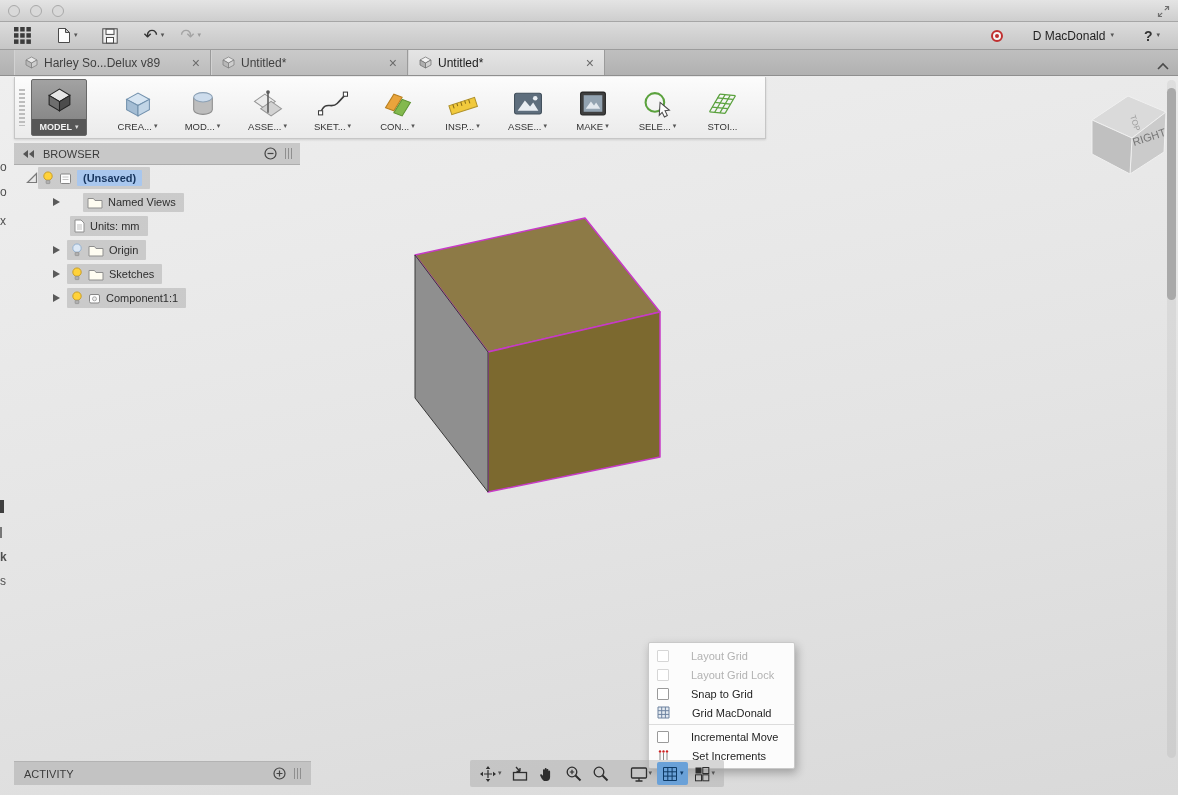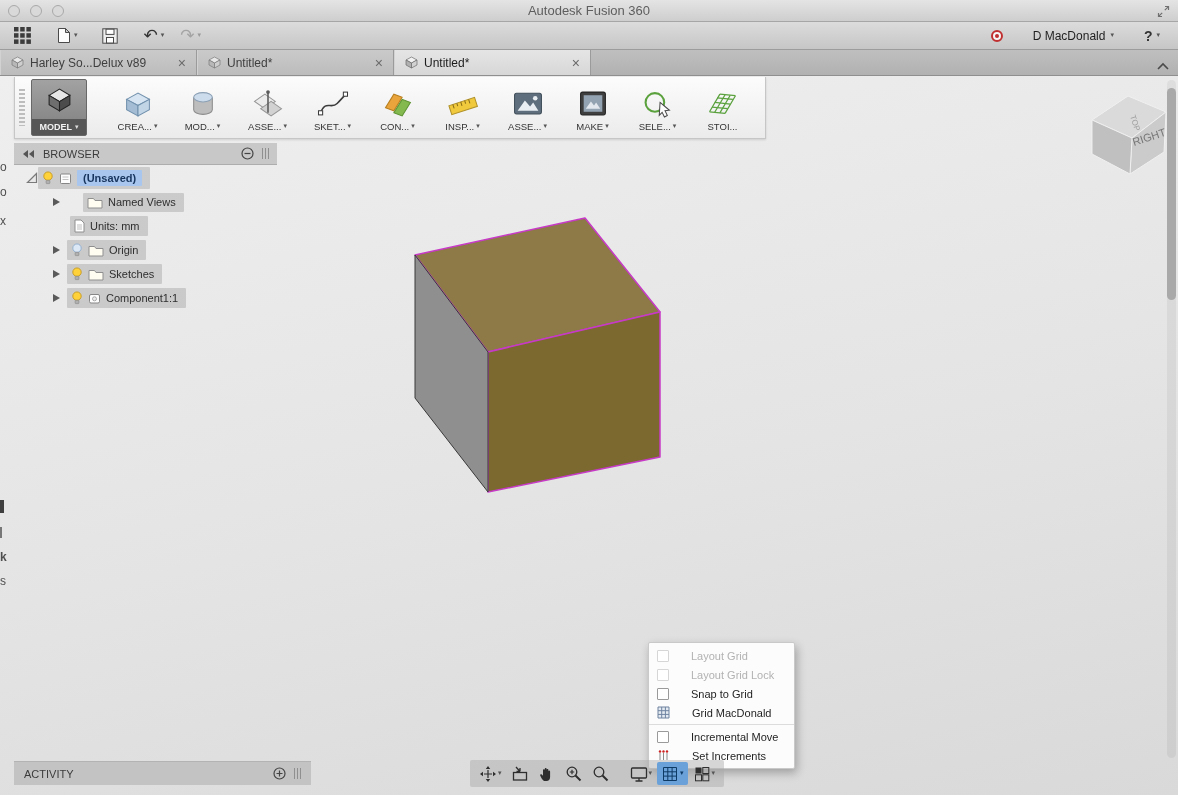--- a/index.html
+++ b/index.html
@@ -26,21 +26,21 @@
   .toolbar-right { margin-left:auto; display:flex; align-items:center; gap:30px; padding-right:4px; }
   .record { width:12px; height:12px; border:2px solid #c03030; border-radius:50%;
     background:#f6f6f6; position:relative; }
   .record::after { content:""; position:absolute; inset:2px; border-radius:50%; background:#c03030; }
   .user-menu { display:flex; align-items:center; gap:5px; font-size:12px; color:#1f1f1f; }
   .help-menu { display:flex; align-items:center; gap:4px; font-size:14px; font-weight:bold; color:#333; }
 
   
   .tabbar { position:absolute; top:50px; left:0; right:0; height:26px;
     background:linear-gradient(#bfbfbf,#b1b1b1); border-bottom:1px solid #8f8f8f;
-    display:flex; }
+    display:flex; padding-left:14px; }
   .tab { width:197px; display:flex; align-items:center; gap:6px; padding:0 10px;
     font-size:12px; color:#3f3f3f; background:linear-gradient(#cacaca,#bcbcbc);
     border-right:1px solid #9b9b9b; border-left:1px solid #d2d2d2; }
   .tab.active { background:linear-gradient(#e5e5e5,#d7d7d7); color:#1c1c1c; }
   .tab-label { flex:1; white-space:nowrap; overflow:hidden; text-overflow:ellipsis; }
   .tab-close { font-size:14px; color:#6a6a6a; line-height:1; cursor:default; }
   .tab-collapse { position:absolute; right:8px; top:7px; }
 
   
   .canvas { position:absolute; top:76px; left:0; right:0; bottom:0;
@@ -60,21 +60,21 @@
   .model-label .caret { color:#ddd; }
   .rgroup { width:65px; display:flex; flex-direction:column; align-items:center;
     justify-content:flex-end; padding-bottom:4px; gap:2px; }
   .rgroup-icon { height:32px; display:flex; align-items:center; justify-content:center; }
   .rgroup-label { font-size:9.5px; color:#333; display:flex; align-items:center; gap:2px; white-space:nowrap; }
 
   
   .viewcube { position:absolute; left:1078px; top:84px; opacity:.93; }
 
   
-  .browser-header { position:absolute; left:14px; top:143px; width:263px; height:22px;
+  .browser-header { position:absolute; left:14px; top:143px; width:286px; height:22px;
     background:rgba(198,198,198,.95); border-bottom:1px solid #adadad;
     display:flex; align-items:center; gap:8px; padding:0 8px; font-size:11px; color:#3c3c3c; }
   .bh-spacer { flex:1; }
   .grip-v { width:7px; height:11px;
     background:repeating-linear-gradient(to right,#8f8f8f 0 1px,transparent 1px 3px); }
   .browser-tree { position:absolute; left:14px; top:166px; width:297px; font-size:11px; color:#2e2e2e; }
   .trow { height:24px; display:flex; align-items:center; }
   .tbg { display:flex; align-items:center; gap:5px; background:rgba(150,150,150,.38);
     padding:3px 8px 3px 4px; border-radius:1px; }
   .sel-pill { background:#a9c7ee; color:#17355e; font-weight:bold; padding:2px 6px; border-radius:1px; }
@@ -130,21 +130,20 @@
   <span class="edge-artifact" style="top:214px">x</span>
   <span class="edge-artifact" style="top:550px;font-weight:bold">k</span>
   <span class="edge-artifact" style="top:574px">s</span>
   <div class="edge-mark" style="top:500px;width:4px;height:13px"></div>
   <div class="edge-mark" style="top:527px;width:2px;height:11px;background:#777"></div>
 
   <div class="titlebar">
     <span class="tl" style="left:8px"></span>
     <span class="tl" style="left:30px"></span>
     <span class="tl" style="left:52px"></span>
-    <span class="title-text">Autodesk Fusion 360</span>
     <span class="win-expand">
       <svg width="13" height="13" viewBox="0 0 13 13">
           <path d="M8,1.5 h3.5 v3.5 M5,11.5 h-3.5 v-3.5 M11.2,1.8 L7.8,5.2 M1.8,11.2 L5.2,7.8" stroke="#707070" stroke-width="1.2" fill="none"></path>
         </svg>
     </span>
   </div>
 
   <div class="toolbar">
     <span class="tbtn" style="margin-right:26px">
       <svg width="17" height="17" viewBox="0 0 17 17">

